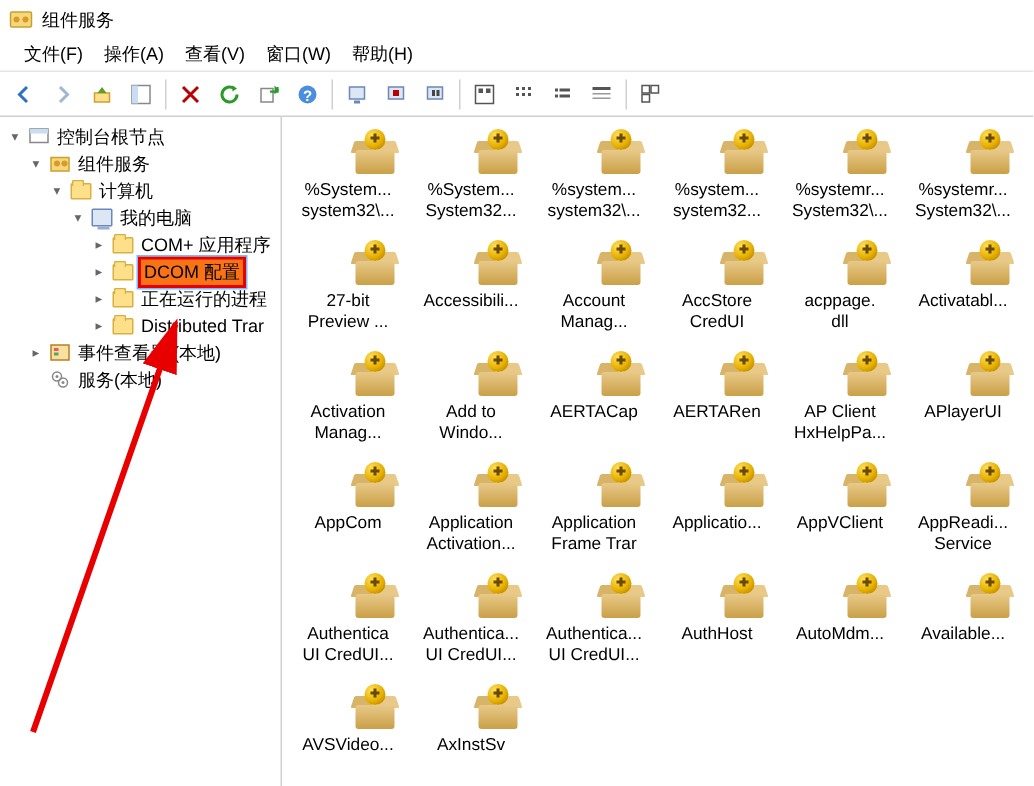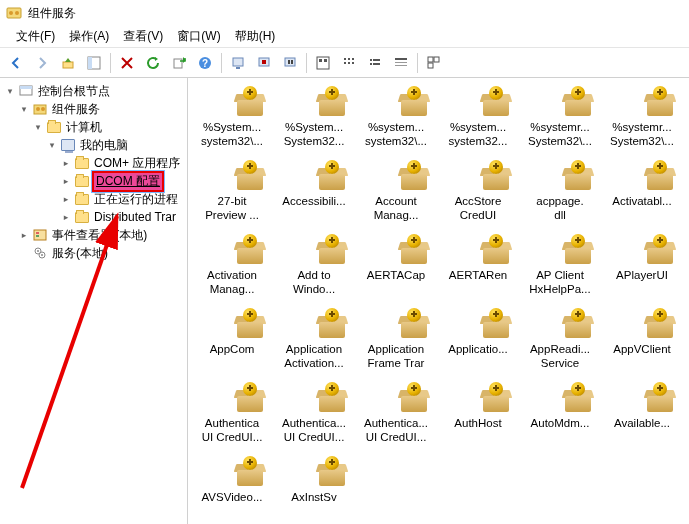--- a/index.html
+++ b/index.html
@@ -15,21 +15,21 @@
   .tree-pane { width: 188px; border-right: 1px solid #d0d0d0; overflow: hidden; padding: 4px 0; position: relative; }
   .list-pane { flex: 1; overflow: auto; padding: 6px 4px 0 4px; }
   .tree ul { list-style: none; margin: 0; padding-left: 14px; }
   .tree > ul { padding-left: 4px; }
   .tree li { white-space: nowrap; }
   .node { display: flex; align-items: center; height: 18px; gap: 2px; }
   .expander { width: 12px; height: 12px; display:flex; align-items:center; justify-content:center; font-size:9px; color:#666; cursor:default; }
   .expander.none { visibility:hidden; }
   .node-icon { width: 16px; height: 16px; display:flex; align-items:center; justify-content:center; }
   .node-label { padding: 1px 2px; }
-  .node.selected .node-label { background:#ec4899; outline:1px solid #7abaff;text-decoration:underline; }
+  .node.selected .node-label { background:#f97316; outline:1px solid #7abaff; }
   .highlight-box { border: 2px solid #e80000; padding: 0 2px; }
   .grid { display: grid; grid-template-columns: repeat(6, 78px); grid-auto-rows: 74px; gap: 0 4px; }
   .item { display:flex; flex-direction:column; align-items:flex-end; justify-content:flex-start; text-align:center; padding-top: 2px; cursor:default; }
   .item .icon-box { width: 40px; height: 34px; display:flex; align-items:center; justify-content:center; }
   .item .lbl1, .item .lbl2 { font-size: 11.5px; line-height: 14px; width: 76px; overflow: hidden; text-overflow: ellipsis; white-space: nowrap; }
   
   .box-icon { width: 30px; height: 26px; position: relative; }
   .box-icon .body { position:absolute; bottom:0; left:2px; width:26px; height:16px; background: linear-gradient(#e8c988,#caa048); border-radius:2px; }
   .box-icon .flap1 { position:absolute; bottom:14px; left:0; width:14px; height:8px; background:#d8b468; transform:skewX(-18deg); border-radius:1px;}
   .box-icon .flap2 { position:absolute; bottom:14px; right:0; width:14px; height:8px; background:#e8c988; transform:skewX(18deg); border-radius:1px;}
@@ -601,46 +601,46 @@
         <div class="item">
           <div class="icon-box">
             <div class="box-icon">
               <div class="flap1"></div>
               <div class="flap2"></div>
               <div class="body"></div>
               <div class="ball"></div>
               <div class="plus"></div>
             </div>
           </div>
+          <div class="lbl1">AppVClient</div>
+          <div class="lbl2"></div>
+        </div>
+        <div class="item">
+          <div class="icon-box">
+            <div class="box-icon">
+              <div class="flap1"></div>
+              <div class="flap2"></div>
+              <div class="body"></div>
+              <div class="ball"></div>
+              <div class="plus"></div>
+            </div>
+          </div>
           <div class="lbl1">AppReadi...</div>
           <div class="lbl2">Service</div>
         </div>
         <div class="item">
           <div class="icon-box">
             <div class="box-icon">
               <div class="flap1"></div>
               <div class="flap2"></div>
               <div class="body"></div>
               <div class="ball"></div>
               <div class="plus"></div>
             </div>
           </div>
-          <div class="lbl1">AppVClient</div>
-          <div class="lbl2"></div>
-        </div>
-        <div class="item">
-          <div class="icon-box">
-            <div class="box-icon">
-              <div class="flap1"></div>
-              <div class="flap2"></div>
-              <div class="body"></div>
-              <div class="ball"></div>
-              <div class="plus"></div>
-            </div>
-          </div>
           <div class="lbl1">Authentica</div>
           <div class="lbl2">UI CredUI...</div>
         </div>
         <div class="item">
           <div class="icon-box">
             <div class="box-icon">
               <div class="flap1"></div>
               <div class="flap2"></div>
               <div class="body"></div>
               <div class="ball"></div>

